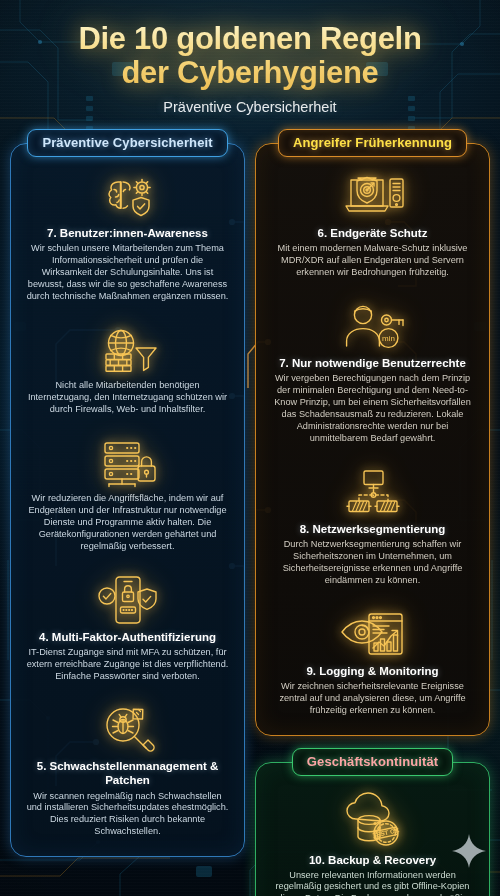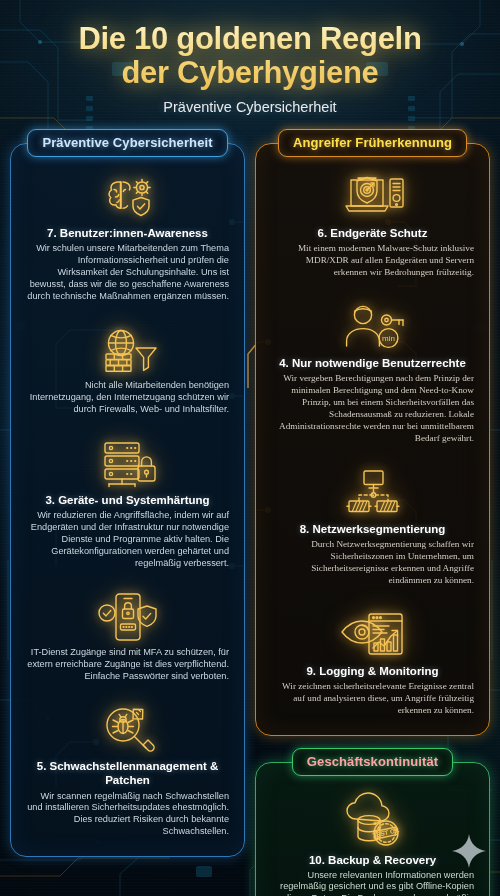--- a/index.html
+++ b/index.html
@@ -192,24 +192,23 @@
     color: #ffffff;
     line-height: 1.22;
     margin-bottom: 3px;
     text-shadow: 0 0 6px rgba(190,215,240,0.4);
   }
 
   .rule-body {
     font-size: 9.2px;
     line-height: 1.30;
     color: #ccd8e2;
-    text-align: right;
-  }
-
-  .panel-orange .rule-body { color: #d2cdc2; font-family: Liberation Serif, serif; }
+  }
+
+  .panel-orange .rule-body { color: #d2cdc2; }
   .panel-green  .rule-body { color: #cddcd2; }
 
   .rule + .rule { margin-top: 9px; }
 
   
   .trace-layer {
     position: absolute;
     inset: 0;
     z-index: 4;
     pointer-events: none;
@@ -420,21 +419,20 @@
                 <line x1="24" y1="40" x2="24" y2="45"></line>
                 <line x1="11" y1="45" x2="37" y2="45"></line>
                 <line x1="11" y1="45" x2="11" y2="47.5"></line>
                 <line x1="37" y1="45" x2="37" y2="47.5"></line>
                 <rect x="40" y="27" width="17" height="15" rx="2.2"></rect>
                 <path d="M43.6 27v-4.2a4.9 4.9 0 019.8 0V27"></path>
                 <circle cx="48.5" cy="33.2" r="1.9"></circle>
                 <line x1="48.5" y1="35.1" x2="48.5" y2="38"></line>
               </svg>
             </div>
-            <div class="rule-title">3. Geräte- und Systemhärtung</div>
             <div class="rule-body">Wir reduzieren die Angriffsfläche, indem wir auf Endgeräten und der Infrastruktur nur notwendige Dienste und Programme aktiv halten. Die Gerätekonfigurationen werden gehärtet und regelmäßig verbessert.</div>
           </div>
 
           <div class="rule">
             <div class="rule-icon">
               <svg width="64" height="52" viewBox="0 0 64 52" fill="none" stroke="#f6c456" stroke-width="1.4" stroke-linecap="round" stroke-linejoin="round">
                 <rect x="20" y="3" width="24" height="46" rx="3.4"></rect>
                 <line x1="28" y1="7.5" x2="36" y2="7.5"></line>
                 <rect x="26.5" y="18" width="11" height="9.5" rx="1.6"></rect>
                 <path d="M28.6 18v-2.8a3.4 3.4 0 016.8 0V18"></path>
@@ -445,20 +443,21 @@
                   <line x1="30.2" y1="36" x2="30.5" y2="36"></line>
                   <line x1="33" y1="36" x2="33.3" y2="36"></line>
                   <line x1="35.8" y1="36" x2="36.1" y2="36"></line>
                 </g>
                 <circle cx="11" cy="22" r="8"></circle>
                 <path d="M7.4 22.2l2.6 2.7 4.8-5.4"></path>
                 <path d="M51 15l9 3v7c0 5-3.8 8.4-9 10.4C45.8 33.4 42 30 42 25v-7z"></path>
                 <path d="M47 25.2l2.7 2.8 5-5.6"></path>
               </svg>
             </div>
+            <div class="rule-title">4. Multi-Faktor-Authentifizierung</div>
             <div class="rule-body">IT-Dienst Zugänge sind mit MFA zu schützen, für extern erreichbare Zugänge ist dies verpflichtend. Einfache Passwörter sind verboten.</div>
           </div>
 
           <div class="rule">
             <div class="rule-icon">
               <svg width="58" height="52" viewBox="0 0 58 52" fill="none" stroke="#f6c456" stroke-width="1.4" stroke-linecap="round" stroke-linejoin="round">
                 <circle cx="24" cy="22" r="16"></circle>
                 <line x1="35.4" y1="33.4" x2="47" y2="45"></line>
                 <path d="M44 42l5-5 5 5a3.5 3.5 0 01-5 5z"></path>
                 <ellipse cx="24" cy="23.5" rx="5" ry="7"></ellipse>
@@ -526,21 +525,21 @@
                 <path d="M4.6 44v-5c0-7.6 7.4-12.4 16.4-12.4S37.4 31.4 37.4 39v5"></path>
                 <circle cx="44.5" cy="18" r="5"></circle>
                 <circle cx="44.5" cy="18" r="1.7"></circle>
                 <line x1="49.5" y1="18" x2="61" y2="18"></line>
                 <line x1="57" y1="18" x2="57" y2="22.4"></line>
                 <line x1="61" y1="18" x2="61" y2="23.6"></line>
                 <circle cx="46.5" cy="36" r="9.4"></circle>
                 <text x="46.5" y="39.4" fill="#f6c456" stroke="none" font-family="'Liberation Sans', sans-serif" font-size="8" text-anchor="middle">min</text>
               </svg>
             </div>
-            <div class="rule-title">4. Nur notwendige Benutzerrechte</div>
+            <div class="rule-title">7. Nur notwendige Benutzerrechte</div>
             <div class="rule-body">Wir vergeben Berechtigungen nach dem Prinzip der minimalen Berechtigung und dem Need-to-Know Prinzip, um bei einem Sicherheitsvorfällen das Schadensausmaß zu reduzieren. Lokale Administrationsrechte werden nur bei unmittelbarem Bedarf gewährt.</div>
           </div>
 
           <div class="rule">
             <div class="rule-icon">
               <svg width="62" height="50" viewBox="0 0 62 50" fill="none" stroke="#f6c456" stroke-width="1.4" stroke-linecap="round" stroke-linejoin="round">
                 <rect x="22" y="3" width="19" height="13.5" rx="1.6"></rect>
                 <line x1="31.5" y1="16.5" x2="31.5" y2="20"></line>
                 <line x1="27" y1="20" x2="36" y2="20"></line>
                 <g stroke-dasharray="3 2.6">

